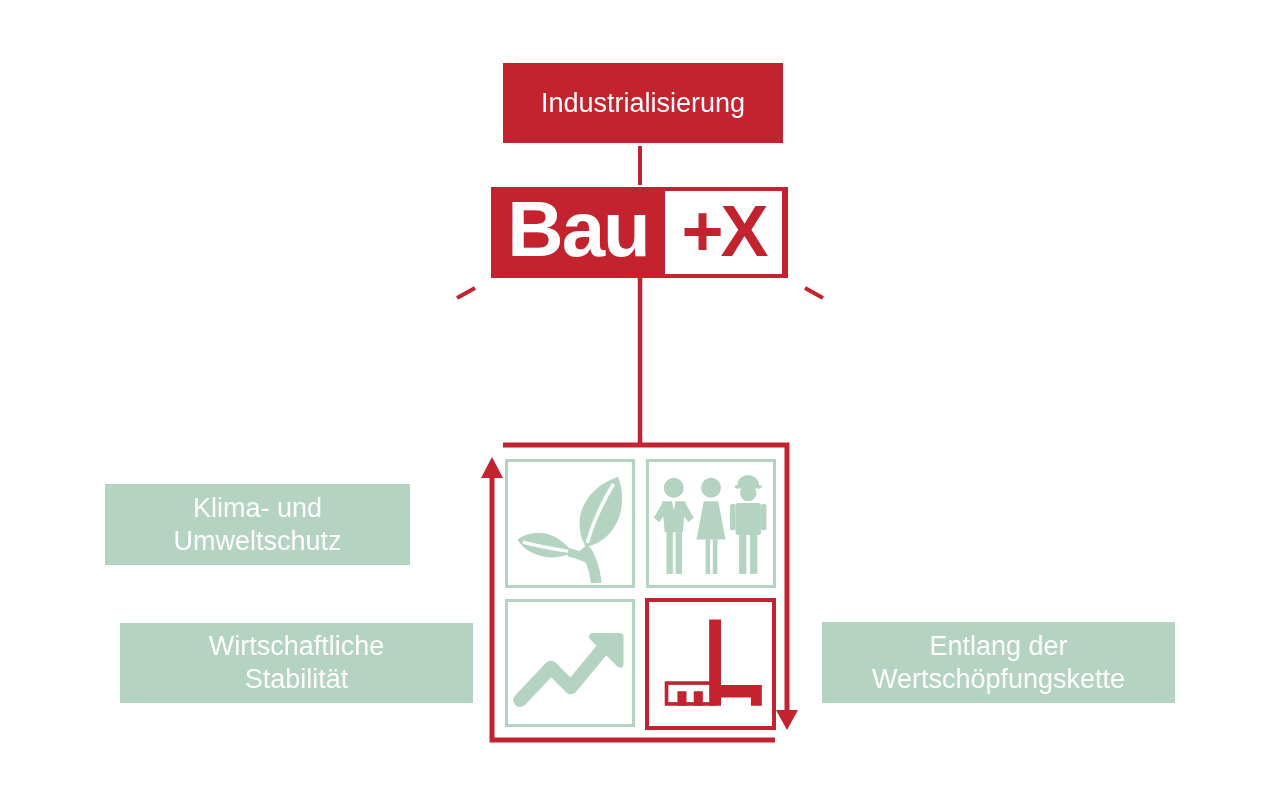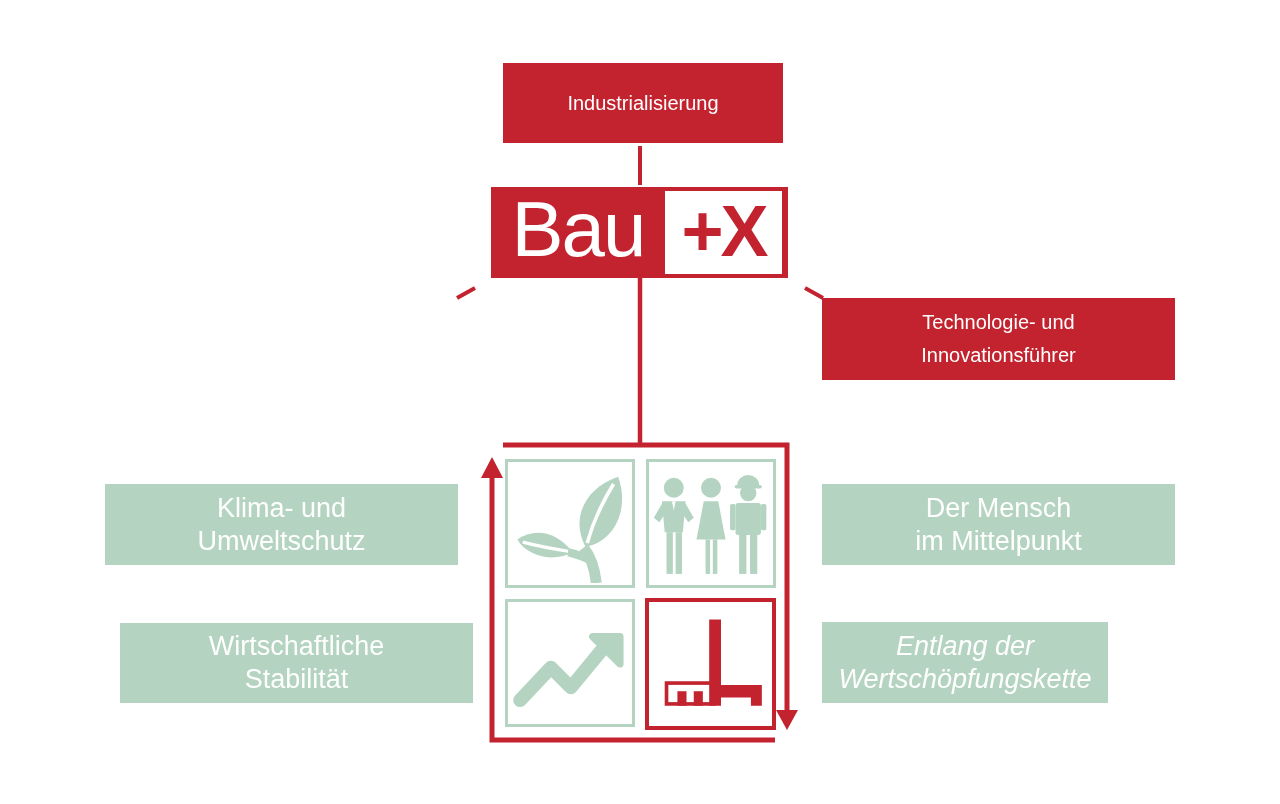--- a/index.html
+++ b/index.html
@@ -4,34 +4,34 @@
 <style>
   html,body { margin:0; padding:0; background:#ffffff; }
   .canvas {
     position:relative; width:1280px; height:804px; background:#ffffff;
     font-family:"Liberation Sans", sans-serif; overflow:hidden;
   }
   .abs { position:absolute; }
   .redbox {
     background:#C2232E; color:#ffffff; display:flex;
     align-items:center; justify-content:center; text-align:center;
-    font-size:20px; line-height:33px;
+    font-size:27px; line-height:33px;
   }
   .greenbox {
     background:#B4D4C1; color:#ffffff; display:flex;
     align-items:center; justify-content:center; text-align:center;
     font-size:27px; line-height:33px;
   }
   .multiline { white-space:pre-line; }
   .logo {
     background:#C2232E; display:flex; align-items:center;
   }
   .logo .bau {
     width:174px; text-align:center; color:#ffffff;
-    font-size:78px; font-weight:normal; letter-spacing:-2px; padding-bottom:6px;
+    font-size:78px; font-weight:bold; letter-spacing:-2px; padding-bottom:6px;
   }
   .logo .xbox {
     position:absolute; left:174px; top:4px; width:117px; height:83px;
     background:#ffffff; color:#C2232E; display:flex; align-items:center;
     justify-content:center; font-size:72px; font-weight:bold;
     letter-spacing:-3px; padding-bottom:4px; box-sizing:border-box;
   }
   .cell {
     position:absolute; background:#ffffff; border:3px solid #B4D4C1;
     box-sizing:border-box; display:flex; align-items:center; justify-content:center;
@@ -62,38 +62,30 @@
 
   <div class="abs redbox" style="left:503px; top:63px; width:280px; height:80px;">
     <span>Industrialisierung</span>
   </div>
 
   <div class="abs logo" style="left:491px; top:187px; width:297px; height:91px;">
     <div class="bau">Bau</div>
     <div class="xbox">+X</div>
   </div>
 
-  <div class="abs redbox" style="left:822px; top:298px; width:353px; height:82px;">
-    <span class="multiline">Technologie- und
-Innovationsführer</span>
-  </div>
 
-  <div class="abs greenbox" style="left:105px; top:484px; width:353px; height:81px;">
+  <div class="abs greenbox" style="left:105px; top:484px; width:305px; height:81px;">
     <span class="multiline">Klima- und
 Umweltschutz</span>
   </div>
   <div class="abs greenbox" style="left:105px; top:623px; width:353px; height:80px;margin-left:15px;">
     <span class="multiline">Wirtschaftliche
 Stabilität</span>
   </div>
-  <div class="abs greenbox" style="left:822px; top:484px; width:353px; height:81px;">
-    <span class="multiline">Der Mensch
-im Mittelpunkt</span>
-  </div>
-  <div class="abs greenbox" style="left:822px; top:622px; width:286px; height:81px;font-style:italic;">
+  <div class="abs greenbox" style="left:822px; top:622px; width:353px; height:81px;">
     <span class="multiline">Entlang der
 Wertschöpfungskette</span>
   </div>
 
   <div class="cell" style="left:505px; top:459px; width:130px; height:129px;">
     <svg width="118" height="118" viewBox="0 0 130 130">
       <path d="M82 90 C 66 60, 80 26, 118 13 C 131 48, 114 85, 82 90 Z" fill="#B4D4C1"></path>
       <path d="M113 21 C 100 42, 90 64, 84 86" stroke="#ffffff" stroke-width="4" fill="none"></path>
       <path d="M66 94 C 50 73, 25 69, 7 82 C 18 101, 47 107, 66 97 Z" fill="#B4D4C1"></path>
       <path d="M13 85 C 32 90, 50 93, 63 95" stroke="#ffffff" stroke-width="3.5" fill="none"></path>

